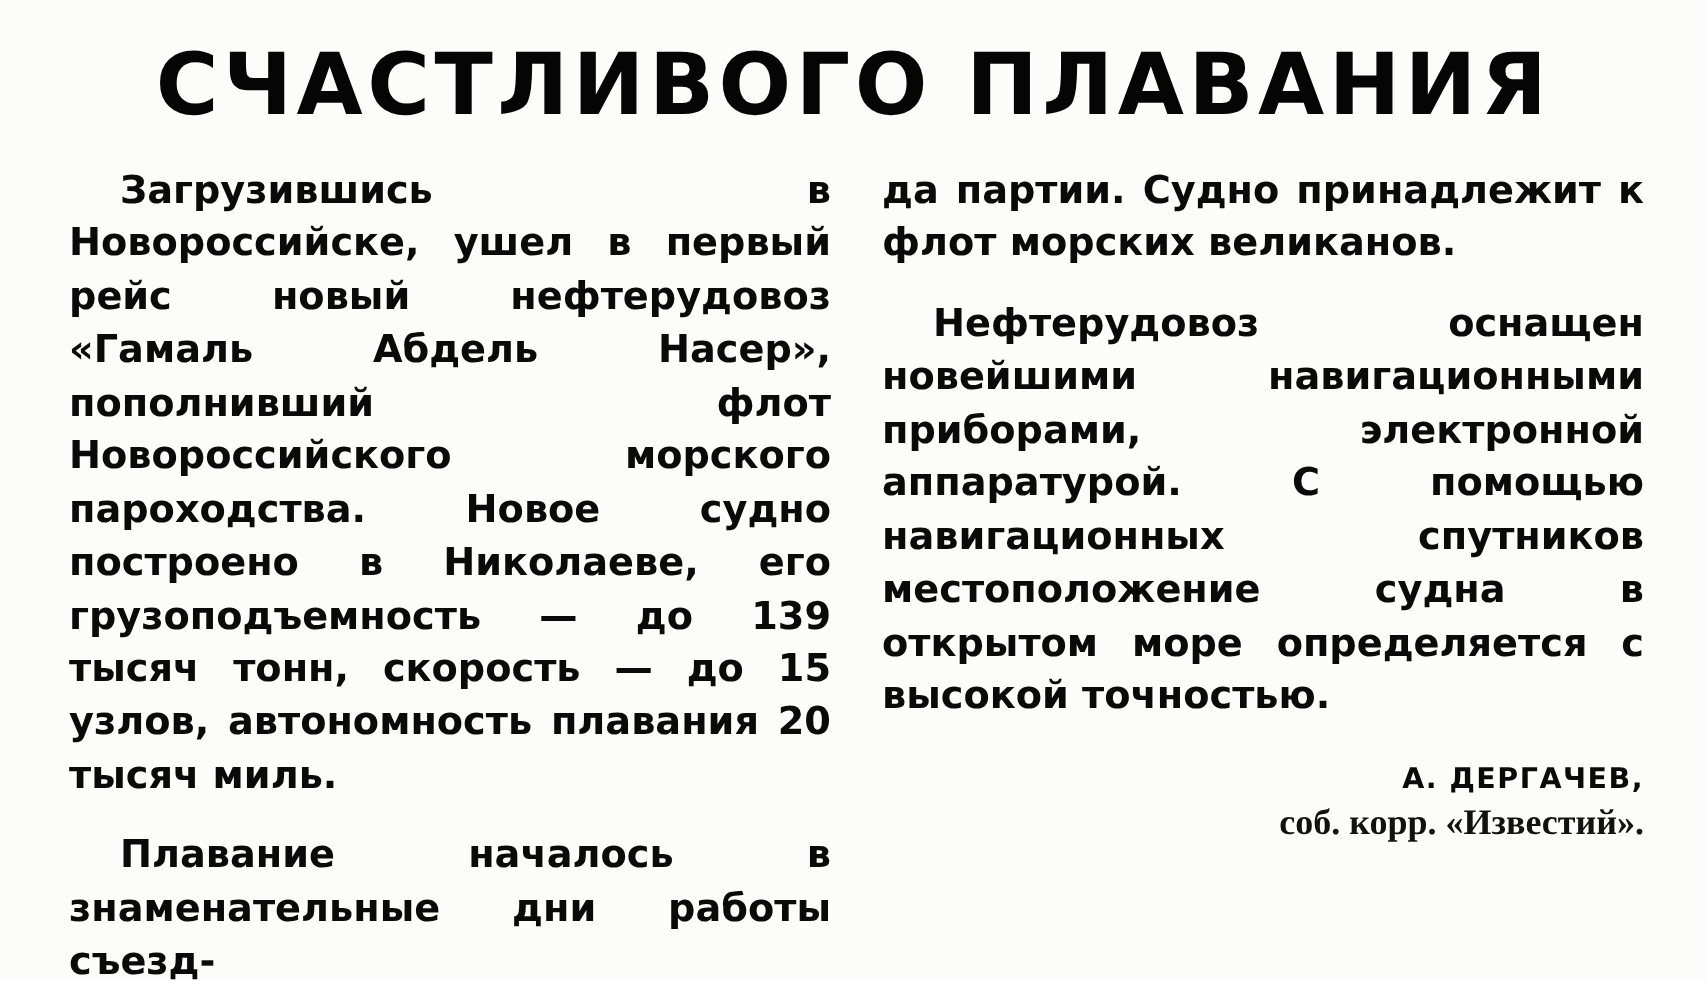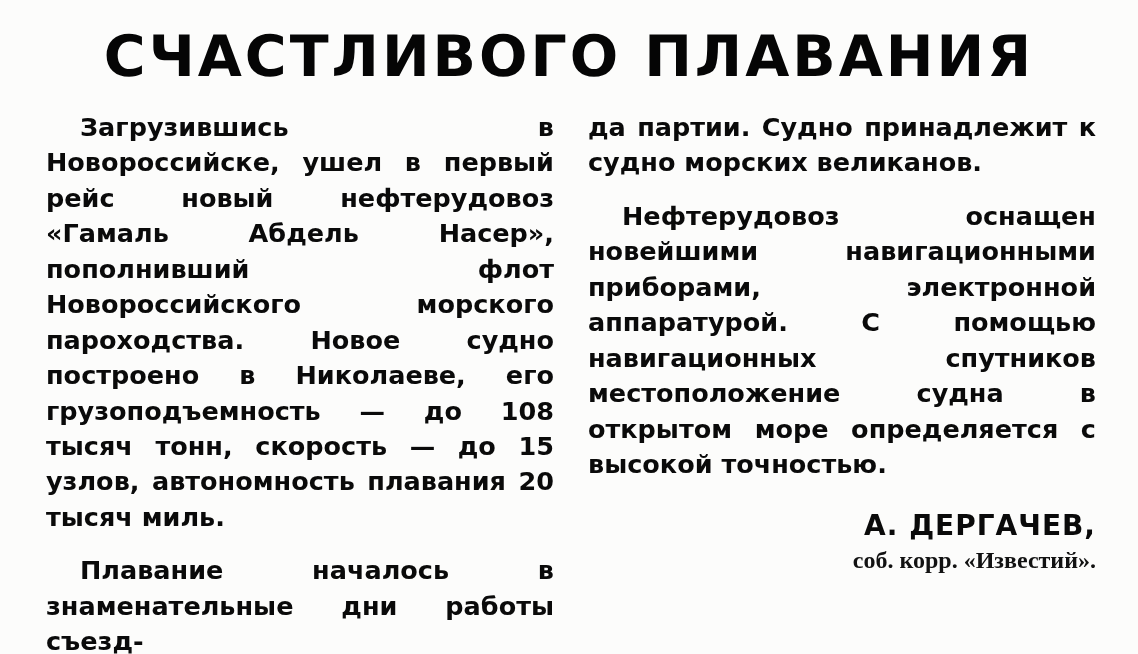--- a/index.html
+++ b/index.html
@@ -73,21 +73,21 @@
   }
 
   
   .signature {
     margin-top: 26px;
     text-align: right;
     font-family: "DejaVu Sans", sans-serif;
   }
   .sig-author {
     font-weight: 700;
-    font-size: 28px;
+    font-size: 19px;
     letter-spacing: 1px;
     line-height: 1.25;
     color: #0a0a0a;
     margin-top: 24px;
   }
   .sig-role {
     font-family: "Liberation Serif", serif;
     font-weight: 700;
     font-size: 24px;
     line-height: 1.3;
@@ -110,26 +110,26 @@
 <body>
 
 <div id="page">
   <div class="clipping">
 
     <h1 class="headline">СЧАСТЛИВОГО ПЛАВАНИЯ</h1>
 
     <div class="columns">
 
       <div class="col">
-        <p class="indent">Загрузившись в Новороссийске, ушел в первый рейс новый нефтерудовоз «Гамаль Абдель Насер», пополнивший флот Новороссийского морского пароходства. Новое судно построено в Николаеве, его грузоподъемность — до 108 тысяч тонн, скорость — до 15 узлов, автономность плавания 20 тысяч миль.</p>
+        <p class="indent">Загрузившись в Новороссийске, ушел в первый рейс новый нефтерудовоз «Гамаль Абдель Насер», пополнивший флот Новороссийского морского пароходства. Новое судно построено в Николаеве, его грузоподъемность — до 139 тысяч тонн, скорость — до 15 узлов, автономность плавания 20 тысяч миль.</p>
         <p class="indent">Плавание началось в знаменательные дни работы съезд-</p>
       </div>
 
       <div class="col">
-        <p>да партии. Судно принадлежит к судно морских великанов.</p>
+        <p>да партии. Судно принадлежит к флот морских великанов.</p>
         <p class="indent">Нефтерудовоз оснащен новейшими навигационными приборами, электронной аппаратурой. С помощью навигационных спутников местоположение судна в открытом море определяется с высокой точностью.</p>
 
         <div class="signature">
           <div class="sig-author">А. ДЕРГАЧЕВ,</div>
           <div class="sig-role">соб. корр. «Известий».</div>
         </div>
       </div>
 
     </div>
   </div>

